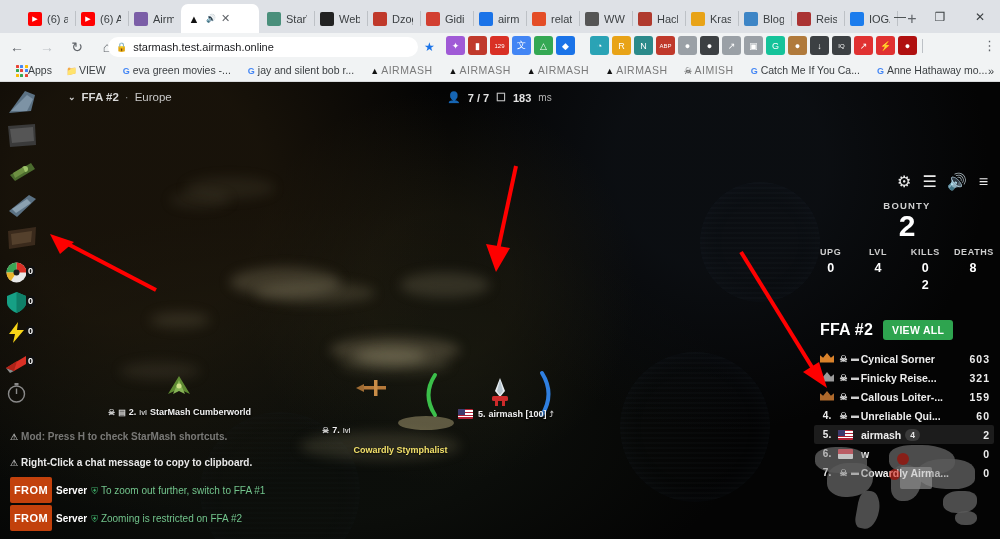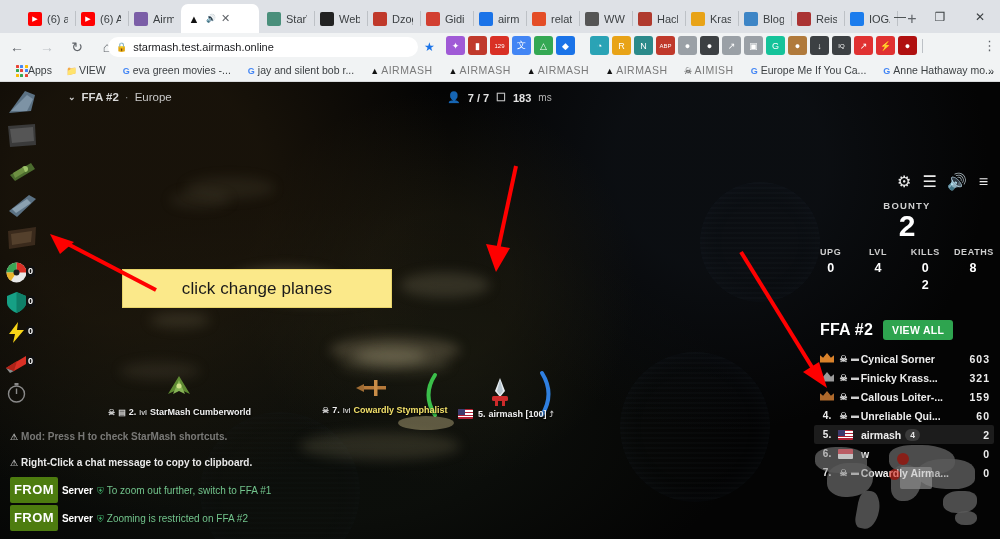--- a/index.html
+++ b/index.html
@@ -128,21 +128,21 @@
     background:#fbe98a; border:1px solid #e8d46a;
     display:flex; align-items:center; justify-content:center;
     font-size:17px; color:#1a1a1a; letter-spacing:0.1px;
   }
   .arrow { position:absolute; }
 
   
   .chat { position:absolute; left:10px; bottom:6px; width:280px; font-size:10px; line-height:24px; }
   .chat-line { margin-bottom:2px; color:#e9e9e9; }
   .warnico { color:#fff; font-size:9px; margin-right:3px; }
-  .from-tag { display:inline-block; background:#4d7c0f; color:#fff; font-size:13px; font-weight:bold; padding:1px 4px; border-radius:2px; margin-right:4px; letter-spacing:0.4px; }
+  .from-tag { display:inline-block; background:#c2410c; color:#fff; font-size:11px; font-weight:bold; padding:1px 4px; border-radius:2px; margin-right:4px; letter-spacing:0.4px; }
   .srv { color:#fff; font-weight:bold; margin-right:4px; }
   .shield-ic { color:#3fae6a; font-size:9px; margin-right:3px; }
   .srvmsg { color:#72c48c; }
   .faint { color:#cccccc; font-weight:bold; opacity:0.85; }
 
   
   .minimap { position:absolute; right:10px; bottom:6px; width:185px; height:100px; opacity:0.62; }
   .mm-land { position:absolute; background:#8d8d8d; opacity:0.85; }
   .mm-me { position:absolute; width:32px; height:22px; background:rgba(220,220,220,0.72); border-radius:2px; }
   .mm-blip { position:absolute; border-radius:50%; background:#d93025; }
@@ -326,21 +326,21 @@
         <div class="bm">
           <span class="bmi" style="color: rgb(17, 17, 17);">▲</span>
           <span style="color: rgb(122, 122, 122); letter-spacing: 0.5px;">AIRMASH</span>
         </div>
         <div class="bm">
           <span class="bmi" style="color: rgb(17, 17, 17);">☠</span>
           <span style="color: rgb(122, 122, 122); letter-spacing: 0.5px;">AIMISH</span>
         </div>
         <div class="bm">
           <span class="bmi" style="color: rgb(66, 133, 244); font-weight: bold;">G</span>
-          <span>Europe Me If You Ca...</span>
+          <span>Catch Me If You Ca...</span>
         </div>
         <div class="bm">
           <span class="bmi" style="color: rgb(66, 133, 244); font-weight: bold;">G</span>
           <span>Anne Hathaway mo...</span>
         </div>
         <div class="bm-overflow">»</div>
     </div>
   </div>
 
   <div class="game">
@@ -447,21 +447,21 @@
             <div class="sb-rank"><span class="crown" style="color:#d9822b"></span></div>
             <div class="sb-skull">☠</div>
             <span class="sb-lvl">▬</span>
             <div class="sb-name">Cynical Sorner</div>
             <div class="sb-score">603</div>
           </div>
           <div class="sb-row">
             <div class="sb-rank"><span class="crown" style="color:#9a9a9a"></span></div>
             <div class="sb-skull">☠</div>
             <span class="sb-lvl">▬</span>
-            <div class="sb-name">Finicky Krass...</div>
+            <div class="sb-name">Finicky Reise...</div>
             <div class="sb-score">321</div>
           </div>
           <div class="sb-row">
             <div class="sb-rank"><span class="crown" style="color:#b06a2c"></span></div>
             <div class="sb-skull">☠</div>
             <span class="sb-lvl">▬</span>
             <div class="sb-name">Callous Loiter-...</div>
             <div class="sb-score">159</div>
           </div>
           <div class="sb-row">
@@ -563,32 +563,31 @@
       <span class="mini">☠</span>
       <span class="mini">▤</span>
       <span>2.</span>
       <span class="lv">lvl</span>
       <span>StarMash Cumberworld</span>
     </div>
     <div class="plabel" style="left:322px;top:323px;">
       <span class="mini">☠</span>
       <span>7.</span>
       <span class="lv">lvl</span>
-      <span style="color:#f2e06a;">Cowardly Stymphalist</span>
+      <span style="color:#f2e06a;margin-top:40px;">Cowardly Stymphalist</span>
     </div>
     <div class="plabel" style="left:458px;top:327px;">
       <span class="flagbox" style="background:linear-gradient(180deg,#b22234 0 14%,#fff 14% 28%,#b22234 28% 42%,#fff 42% 56%,#b22234 56% 70%,#fff 70% 84%,#b22234 84% 100%);">
         <span style="position:absolute;left:0;top:0;width:7px;height:6px;background:#3c3b6e;display:block;"></span>
       </span>
       <span>5.</span>
       <span>airmash [100]</span>
       <span class="mini">⤴</span>
     </div>
 
-    <div class="anno">click change planes</div>
 
     <svg class="arrow" style="left:48px;top:150px;" width="110" height="62" viewBox="0 0 110 62">
       <line x1="108" y1="58" x2="16" y2="10" stroke="#ff0000" stroke-width="4"></line>
       <polygon points="2,2 26,10 12,22" fill="#ff0000"></polygon>
     </svg>
     <svg class="arrow" style="left:480px;top:82px;" width="60" height="112" viewBox="0 0 60 112">
       <line x1="36" y1="2" x2="18" y2="86" stroke="#ff0000" stroke-width="4"></line>
       <polygon points="6,80 30,84 16,108" fill="#ff0000"></polygon>
     </svg>
     <svg class="arrow" style="left:735px;top:168px;" width="100" height="140" viewBox="0 0 100 140">

